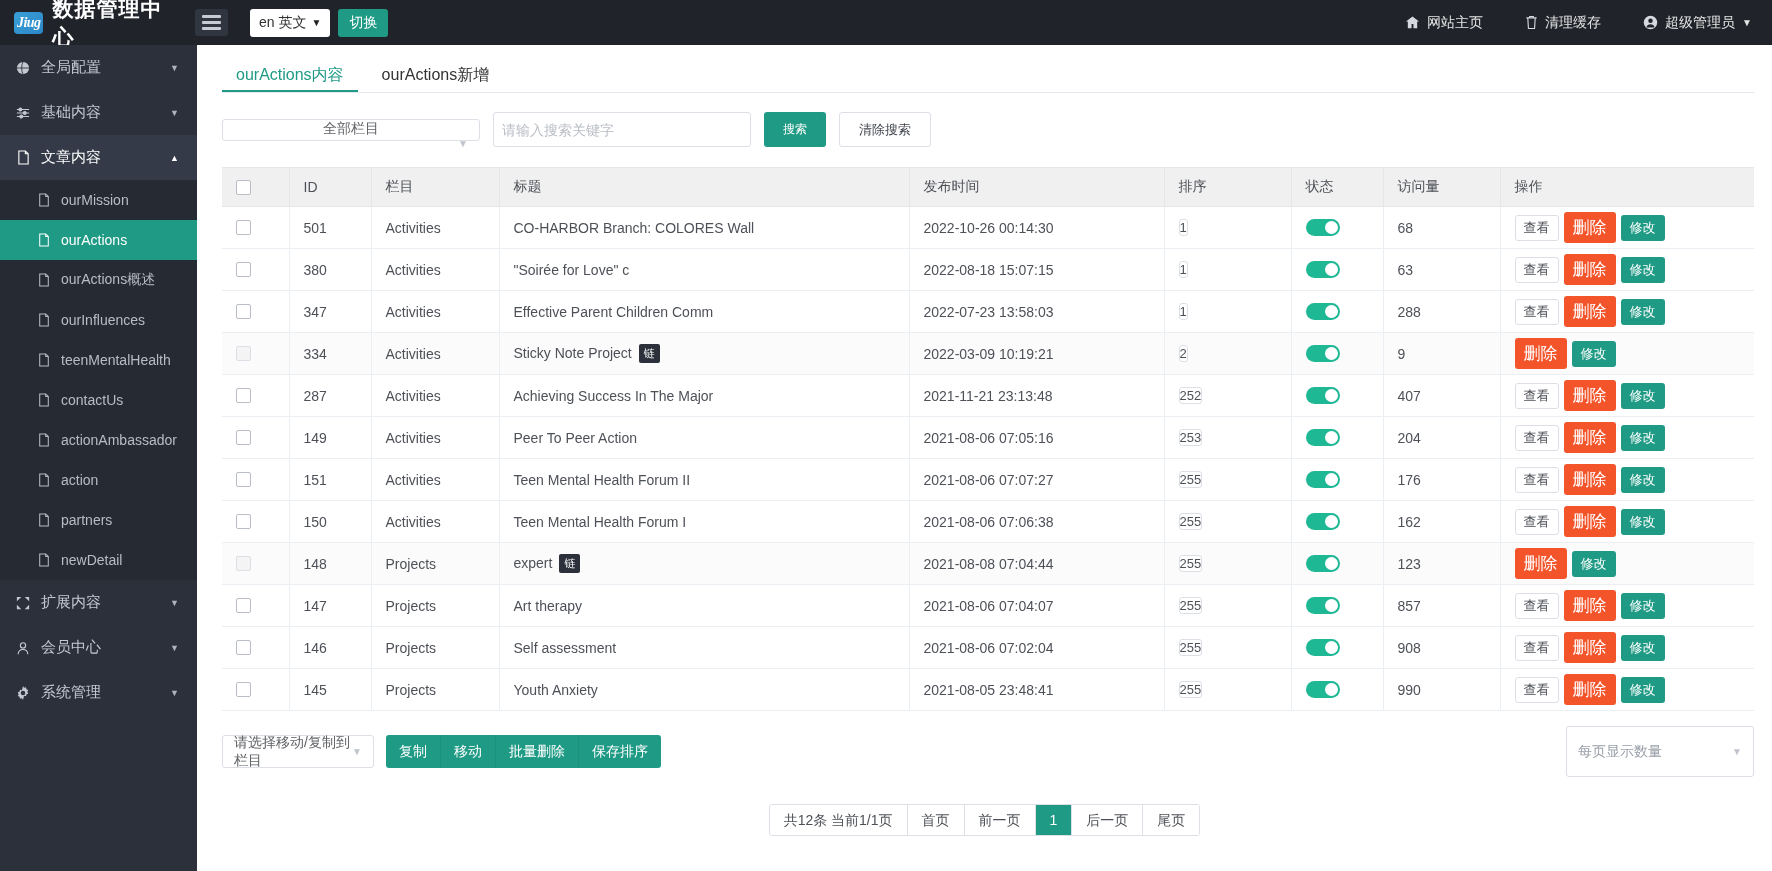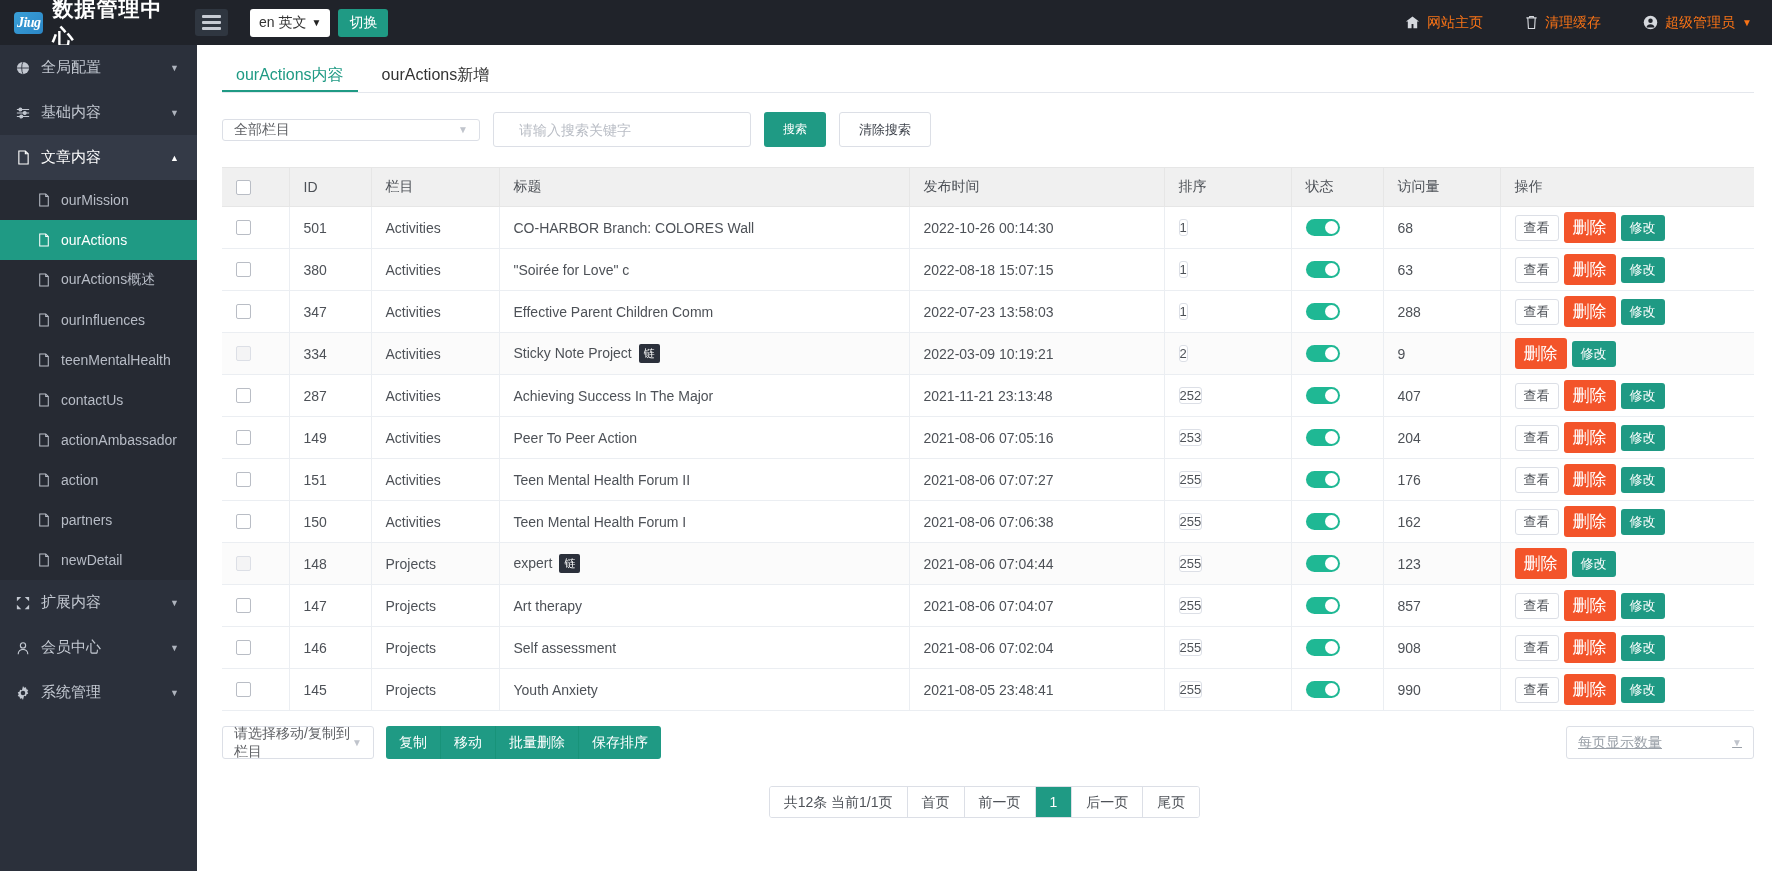--- a/index.html
+++ b/index.html
@@ -34,21 +34,21 @@
     display: flex; align-items: center; padding: 0 9px; font-size: 14px; color: #333;
     cursor: pointer; gap: 5px;
   }
   .langsel .cv { font-size: 10px; color: #222; }
   .switch-btn {
     margin-left: 8px; height: 28px; background: #1f9a84; color: #fff; border: none;
     border-radius: 3px; padding: 0 11px; font-size: 14px; cursor: pointer;
     font-family: inherit;
   }
   .topright { margin-left: auto; display: flex; align-items: center; padding-right: 20px; gap: 42px; }
-  .tr-item { color: #f97316; font-size: 14px; display: flex; align-items: center; gap: 7px; cursor: pointer; }
+  .tr-item { color: #e5e5e5; font-size: 14px; display: flex; align-items: center; gap: 7px; cursor: pointer; }
   .tr-item svg { display:block; }
 
   
   .sidebar {
     position: absolute; top: 45px; left: 0; width: 197px; height: 826px;
     background: #2b303b;
   }
   .sb-group {
     height: 45px; display: flex; align-items: center; padding: 0 18px 0 16px;
     color: #c3c8d1; font-size: 15px; cursor: pointer; gap: 11px;
@@ -72,25 +72,26 @@
     font-size: 16px; color: #333; padding: 6px 14px 12px 14px; cursor: pointer;
   }
   .tab.active { color: #1f9a84; border-bottom: 3px solid #1f9a84; }
   .tabs-line { position: absolute; left: 25px; right: 18px; bottom: 0; height: 1px; background: #e4e7ed; }
 
   .searchbar { display: flex; align-items: center; gap: 13px; padding: 19px 0 0 25px; }
   .sel {
     width: 258px; height: 22px; border: 1px solid #dcdfe6; border-radius: 3px;
     display: flex; align-items: center; padding: 0 11px; font-size: 14px; color: #606266;
     cursor: pointer;
+    flex-direction: column;
   }
   .sel .cv { margin-left: auto; color: #c0c4cc; font-size: 10px; }
   .kw {
     width: 258px; height: 35px; border: 1px solid #dcdfe6; border-radius: 3px;
-    padding: 0 25px; font-size: 14px; color: #606266; font-family: inherit; outline: none;
+    padding: 0 8px; font-size: 14px; color: #606266; font-family: inherit; outline: none;
   }
   .kw::placeholder { color: #b9bdc5; }
   .btn-search {
     height: 35px; background: #1f9a84; color: #fff; border: none; border-radius: 3px;
     padding: 0 19px; font-size: 12px; cursor: pointer; font-family: inherit;
   }
   .btn-clear {
     height: 35px; background: #fff; color: #3a3f48; border: 1px solid #dcdfe6;
     border-radius: 3px; padding: 0 19px; font-size: 13px; cursor: pointer; font-family: inherit;
   }
@@ -156,23 +157,23 @@
   .sel2 .cv { margin-left: auto; color: #c0c4cc; font-size: 10px; }
   .bgrp { display: flex; }
   .bgrp button {
     height: 33px; background: #1f9a84; color: #fff; border: none;
     border-right: 1px solid #189379; padding: 0 13px; font-size: 14px;
     cursor: pointer; font-family: inherit;
   }
   .bgrp button:first-child { border-radius: 3px 0 0 3px; }
   .bgrp button:last-child { border-right: none; border-radius: 0 3px 3px 0; }
   .perpage {
-    margin-left: auto; width: 188px; height: 33px; border: 1px solid #dcdfe6;
+    margin-left: auto; width: 188px; height: 51px; border: 1px solid #dcdfe6;
     border-radius: 3px; display: flex; align-items: center; padding: 0 11px;
-    font-size: 14px; color: #9aa0a8; cursor: pointer; text-decoration: underline;
+    font-size: 14px; color: #9aa0a8; cursor: pointer;
   }
   .perpage .cv { margin-left: auto; color: #c0c4cc; font-size: 10px; }
 
   .pagination { display: flex; justify-content: center; padding-top: 27px; }
   .pg { display: flex; border: 1px solid #dcdfe6; border-radius: 3px; overflow: hidden; }
   .pg > div {
     height: 30px; line-height: 30px; padding: 0 14px; font-size: 14px; color: #4d5157;
     border-right: 1px solid #dcdfe6; background: #fff; cursor: pointer;
   }
   .pg > div:last-child { border-right: none; }
@@ -605,21 +606,21 @@
               </div>
             </td>
           </tr>
           <tr class="shade">
             <td>
               <span class="cb dim"></span>
             </td>
             <td>148</td>
             <td>Projects</td>
             <td><span>expert</span><span class="tag-link">链</span></td>
-            <td>2021-08-06 07:04:44</td>
+            <td>2021-08-08 07:04:44</td>
             <td><span class="sortbox">255</span></td>
             <td>
               <span class="toggle"></span>
             </td>
             <td>123</td>
             <td>
               <div class="acts">
                 <button class="a-del">删除</button>
                 <button class="a-edit">修改</button>
               </div>

